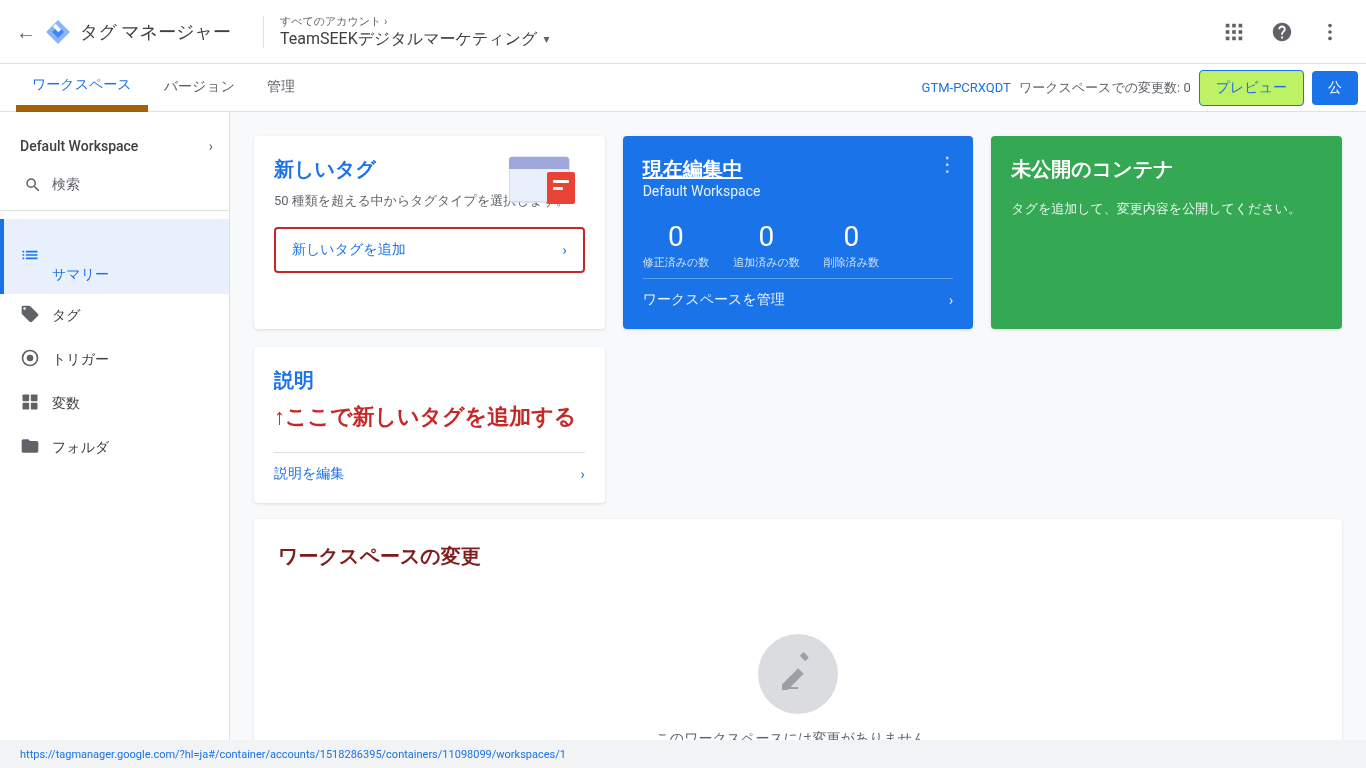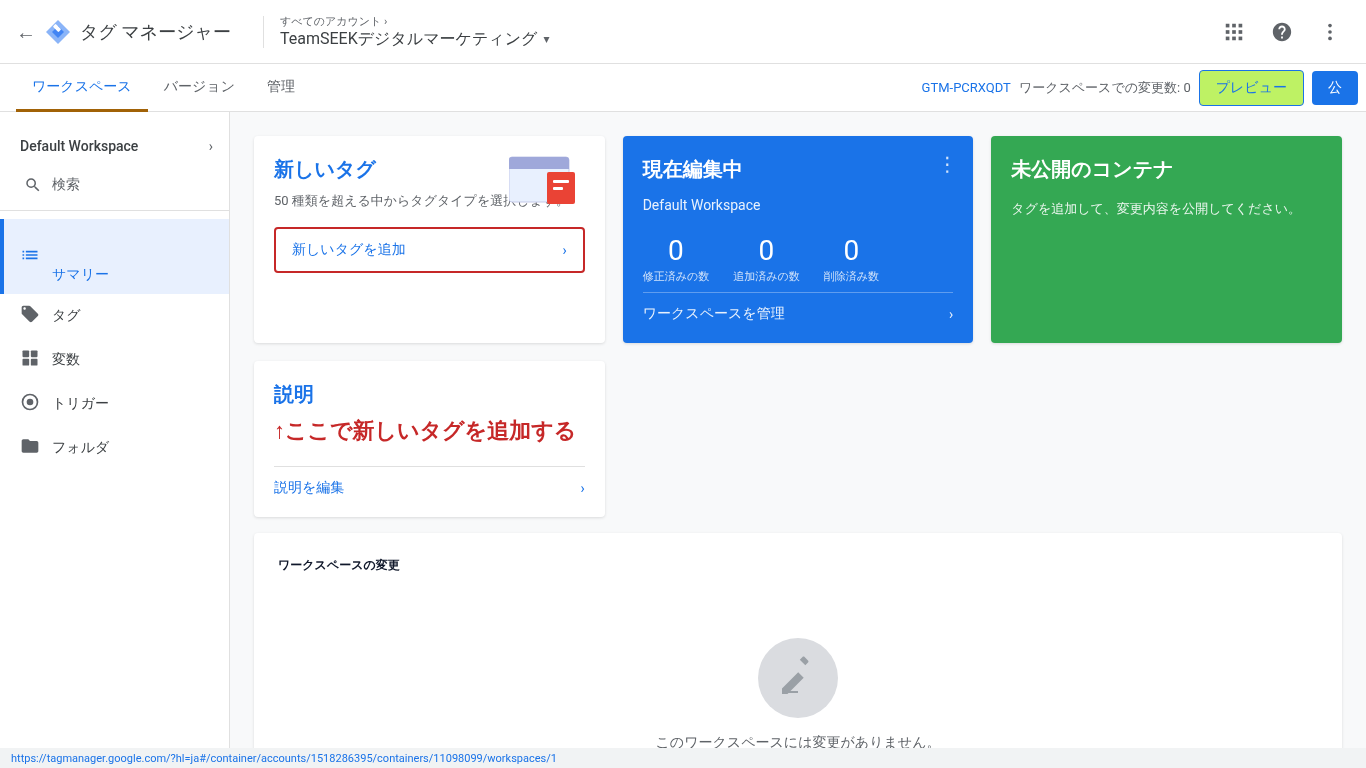--- a/index.html
+++ b/index.html
@@ -102,21 +102,21 @@
       display: flex;
       align-items: center;
       cursor: pointer;
       font-size: 14px;
       color: #5f6368;
       border-bottom: 3px solid transparent;
       margin-bottom: -1px;
     }
     .nav-tab.active {
       color: #1a73e8;
-      border-bottom: 3px solid #a16207;
+      border-bottom: 7px solid #a16207;
     }
     .nav-right {
       margin-left: auto;
       display: flex;
       align-items: center;
       gap: 8px;
       padding-right: 8px;
     }
     .nav-gtm-id {
       color: #1a73e8;
@@ -274,21 +274,22 @@
     
     .card-editing {
       background: #1a73e8;
       color: #fff;
       padding: 20px;
       position: relative;
     }
     .card-editing-title {
       font-size: 20px;
       color: #fff;
-      margin-bottom: 14px;
+      margin-bottom: 0;
+      text-decoration: underline;
     }
     .card-editing-subtitle {
       font-size: 14px;
       color: rgba(255,255,255,0.9);
     }
     .card-editing-menu {
       position: absolute;
       top: 16px;
       right: 16px;
       color: rgba(255,255,255,0.8);
@@ -367,22 +368,22 @@
       font-size: 14px;
       margin-top: 20px;
     }
 
     
     .card-changes {
       padding: 24px;
       grid-column: 1 / -1;
     }
     .card-changes-title {
-      font-size: 12px;
-      color: #0f172a;
+      font-size: 20px;
+      color: #7f1d1d;
       margin-bottom: 40px;
     }
     .card-empty-state {
       display: flex;
       flex-direction: column;
       align-items: center;
       padding: 24px;
     }
     .card-empty-icon {
       width: 80px;
@@ -403,25 +404,25 @@
       font-size: 14px;
       color: #1a73e8;
       cursor: pointer;
       text-decoration: none;
     }
 
     
     .status-bar {
       position: fixed;
       bottom: 0; left: 0; right: 0;
-      height: 20px;
+      height: 28px;
       background: #f1f3f4;
       display: flex;
       align-items: center;
-      padding: 0 11px;
+      padding: 0 20px;
     }
     .status-bar-text {
       font-size: 11px;
       color: #1a73e8;
     }
 
     
     .tag-icon-svg {
       position: absolute;
       top: 16px;
@@ -527,37 +528,37 @@
         <svg width="20" height="20" viewBox="0 0 24 24" fill="#5f6368">
             <path d="M21.41 11.58l-9-9C12.05 2.22 11.55 2 11 2H4c-1.1 0-2 .9-2 2v7c0 .55.22 1.05.59 1.42l9 9C11.95 21.78 12.45 22 13 22s1.05-.22 1.41-.59l7-7c.37-.36.59-.86.59-1.41s-.22-1.05-.59-1.42zM5.5 7C4.67 7 4 6.33 4 5.5S4.67 4 5.5 4 7 4.67 7 5.5 6.33 7 5.5 7z"></path>
           </svg>
       </span>
       <span class="sidebar-nav-label">タグ</span>
     </div>
 
     <div class="sidebar-nav-item">
       <span class="sidebar-nav-icon">
         <svg width="20" height="20" viewBox="0 0 24 24" fill="#5f6368">
+            <circle cx="12" cy="12" r="9" fill="none" stroke="#5f6368" stroke-width="2"></circle>
+            <circle cx="12" cy="12" r="4" fill="#5f6368"></circle>
+          </svg>
+      </span>
+      <span class="sidebar-nav-label">トリガー</span>
+    </div>
+
+    <div class="sidebar-nav-item">
+      <span class="sidebar-nav-icon">
+        <svg width="20" height="20" viewBox="0 0 24 24" fill="#5f6368">
             <rect x="3" y="3" width="8" height="8" rx="1"></rect>
             <rect x="13" y="3" width="8" height="8" rx="1"></rect>
             <rect x="3" y="13" width="8" height="8" rx="1"></rect>
             <rect x="13" y="13" width="8" height="8" rx="1"></rect>
           </svg>
       </span>
       <span class="sidebar-nav-label">変数</span>
-    </div>
-
-    <div class="sidebar-nav-item">
-      <span class="sidebar-nav-icon">
-        <svg width="20" height="20" viewBox="0 0 24 24" fill="#5f6368">
-            <circle cx="12" cy="12" r="9" fill="none" stroke="#5f6368" stroke-width="2"></circle>
-            <circle cx="12" cy="12" r="4" fill="#5f6368"></circle>
-          </svg>
-      </span>
-      <span class="sidebar-nav-label">トリガー</span>
     </div>
 
     <div class="sidebar-nav-item">
       <span class="sidebar-nav-icon">
         <svg width="20" height="20" viewBox="0 0 24 24" fill="#5f6368">
             <path d="M10 4H4c-1.1 0-1.99.9-1.99 2L2 18c0 1.1.9 2 2 2h16c1.1 0 2-.9 2-2V8c0-1.1-.9-2-2-2h-8l-2-2z"></path>
           </svg>
       </span>
       <span class="sidebar-nav-label">フォルダ</span>
     </div>

